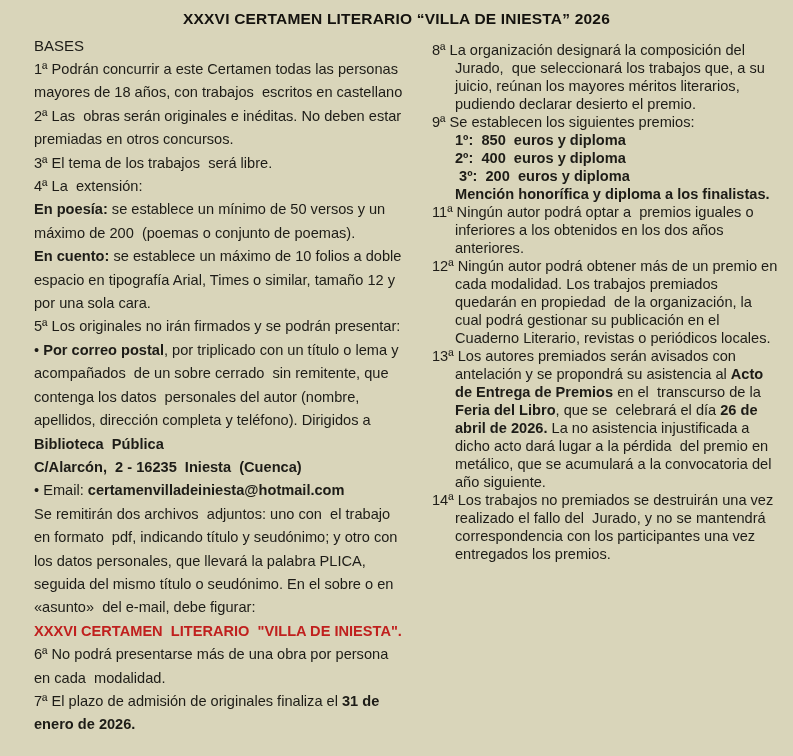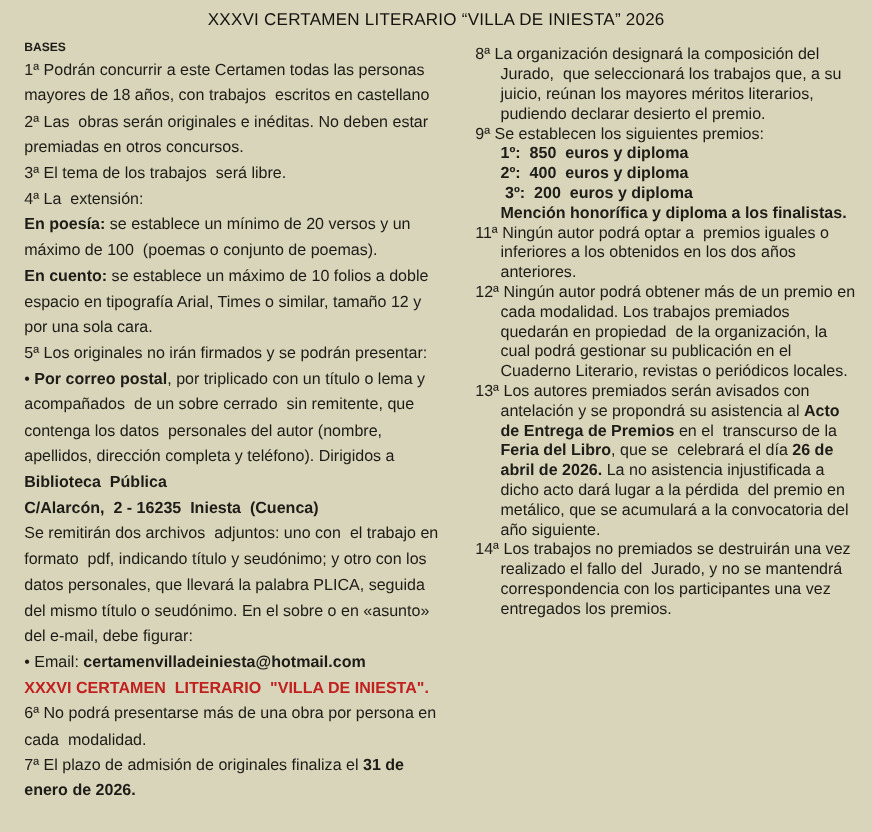--- a/index.html
+++ b/index.html
@@ -5,72 +5,72 @@
   html,body{margin:0;padding:0;}
   body{
     width:793px;height:756px;
     background:#d9d5ba;
     font-family:"Liberation Sans", sans-serif;
     color:#1d1c17;
     overflow:hidden;
   }
   .title{
     text-align:center;
-    font-weight:normal;
+    font-weight:bold;
     font-size:15.5px;
     padding-top:10px;
     letter-spacing:.2px;
     color:#14120e;
   }
   .columns{
     display:flex;
     align-items:flex-start;
     padding:9px 0 0 22px;
   }
   .col-left{width:382px;}
   .col-right{width:350px;margin-left:28px;padding-top:4px;}
   .heading{
-    font-weight:bold;
-    font-size:11px;
-    margin:0 0 4px 0;
+    font-weight:normal;
+    font-size:15px;
+    margin:0 0 4px 12px;
   }
   .para{
     margin:0;
     font-size:14.6px;
     line-height:23.4px;
     white-space:pre-wrap;
   }
-  .col-left .para{margin-left:0;}
+  .col-left .para{margin-left:12px;}
   .col-right .para{line-height:18px;}
   .hang{padding-left:23px;text-indent:-23px;}
   .indent{padding-left:23px;}
   .b{font-weight:bold;}
   .i{}
   .red{color:#c0201e;}
 </style>
 </head>
 <body>
 
 <div class="title">XXXVI CERTAMEN LITERARIO “VILLA DE INIESTA” 2026</div>
 
 <div class="columns">
   <div class="col-left">
     <p class="heading">BASES</p>
     <div>
         <p class="para plain"><span>1ª Podrán concurrir a este Certamen todas las personas mayores de 18 años, con trabajos  escritos en castellano</span></p>
         <p class="para plain"><span>2ª Las  obras serán originales e inéditas. No deben estar premiadas en otros concursos.</span></p>
         <p class="para plain"><span>3ª El tema de los trabajos  será libre.</span></p>
         <p class="para plain"><span>4ª La  extensión:</span></p>
-        <p class="para plain"><span class="b">En poesía:</span><span> se establece un mínimo de 20 versos y un máximo de 100  (poemas o conjunto de poemas).</span></p>
+        <p class="para plain"><span class="b">En poesía:</span><span> se establece un mínimo de 50 versos y un máximo de 200  (poemas o conjunto de poemas).</span></p>
         <p class="para plain"><span class="b">En cuento:</span><span> se establece un máximo de 10 folios a doble espacio en tipografía Arial, Times o similar, tamaño 12 y por una sola cara.</span></p>
         <p class="para plain"><span>5ª Los originales no irán firmados y se podrán presentar:</span></p>
         <p class="para plain"><span>• </span><span class="b">Por correo postal</span><span>, por triplicado con un título o lema y acompañados  de un sobre cerrado  sin remitente, que contenga los datos  personales del autor (nombre, apellidos, dirección completa y teléfono). Dirigidos a </span><span class="b">Biblioteca  Pública</span></p>
         <p class="para plain"><span class="b">C/Alarcón,  2 - 16235  Iniesta  (Cuenca)</span></p>
+        <p class="para plain"><span>• Email: </span><span class="b">certamenvilladeiniesta@hotmail.com</span></p>
         <p class="para plain"><span>Se remitirán dos archivos  adjuntos: uno con  el trabajo en formato  pdf, indicando título y seudónimo; y otro con los datos personales, que llevará la palabra PLICA, seguida del mismo título o seudónimo. En el sobre o en «asunto»  del e-mail, debe figurar:</span></p>
-        <p class="para plain"><span>• Email: </span><span class="b">certamenvilladeiniesta@hotmail.com</span></p>
         <p class="para plain"><span class="b red">XXXVI CERTAMEN  LITERARIO  "VILLA DE INIESTA".</span></p>
         <p class="para plain"><span>6ª No podrá presentarse más de una obra por persona en cada  modalidad.</span></p>
         <p class="para plain"><span>7ª El plazo de admisión de originales finaliza el </span><span class="b">31 de enero de 2026.</span></p>
       </div>
   </div>
   <div class="col-right">
     <div>
         <p class="para hang"><span>8ª La organización designará la composición del Jurado,  que seleccionará los trabajos que, a su juicio, reúnan los mayores méritos literarios, pudiendo declarar desierto el premio.</span></p>
         <p class="para hang"><span>9ª Se establecen los siguientes premios:</span></p>
         <p class="para indent"><span class="b">1º:  850  euros y diploma</span></p>

